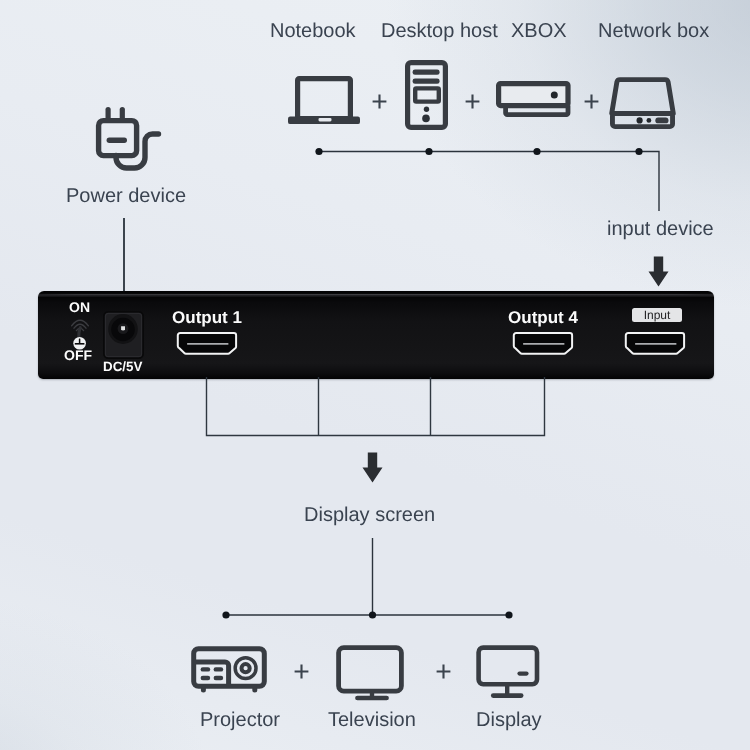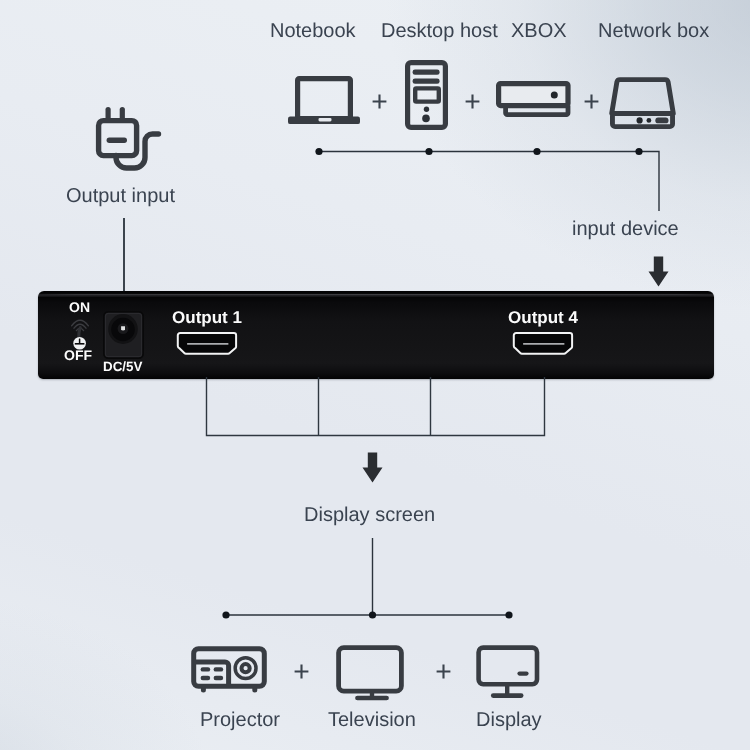--- a/index.html
+++ b/index.html
@@ -86,38 +86,38 @@
   </div>
 
   <svg style="position:absolute;left:300px;top:138px;" width="380" height="80">
     <path d="M19 13.5 H359 V73" fill="none" stroke="#2b333c" stroke-width="1.4"></path>
     <circle cx="19" cy="13.5" r="3.6" fill="#10151b"></circle>
     <circle cx="129" cy="13.5" r="3.6" fill="#10151b"></circle>
     <circle cx="237" cy="13.5" r="3.6" fill="#10151b"></circle>
     <circle cx="339" cy="13.5" r="3.6" fill="#10151b"></circle>
   </svg>
 
-  <div class="lbl" style="left:572px;top:219px;">input device</div>
+  <div class="lbl" style="left:607px;top:219px;">input device</div>
 
   <svg class="ico" style="left:648px;top:256px;" width="22" height="32">
     <path d="M5.8 0.5 H15.2 V15.6 H20.5 L10.5 30.5 L0.5 15.6 H5.8 Z" fill="#2a2d31"></path>
   </svg>
 
   <div class="ico" style="left:93px;top:104px;">
     <svg width="70" height="68" viewBox="0 0 70 68">
       <g fill="none" stroke="#383c42" stroke-width="5.2" stroke-linecap="round">
         <path d="M15.1 16 V5.5"></path>
         <path d="M29.3 16 V5.5"></path>
       </g>
       <rect x="5.6" y="16.6" width="38" height="35" rx="4.8" fill="none" stroke="#383c42" stroke-width="5.4"></rect>
       <rect x="13.6" y="33.6" width="20.4" height="5.4" rx="2.7" fill="#383c42"></rect>
       <path d="M23 51.5 v2 a10.5 10.5 0 0 0 10.5 10.5 h8 a10.5 10.5 0 0 0 10.5 -10.5 v-16 a7.5 7.5 0 0 1 7.5 -7.5 h6" fill="none" stroke="#383c42" stroke-width="5.4" stroke-linecap="round"></path>
     </svg>
   </div>
-  <div class="lbl" style="left:66px;top:186px;">Output input</div>
+  <div class="lbl" style="left:66px;top:186px;">Power device</div>
   <div class="wire" style="left:123px;top:218px;width:1.6px;height:76px;background:#3c444d;"></div>
 
   <div id="device">
     <div id="dev-body">
 
       <div id="dev-gloss"></div>
 
       <div class="dev-txt dev-on">ON</div>
       <svg class="dev-ico" style="left:32px;top:21px;" width="20" height="40">
         <g fill="none" stroke="#3b3c40" stroke-width="1.4" stroke-linecap="round">
@@ -149,20 +149,27 @@
             <rect x="10.9" y="12.1" width="41.7" height="1.6" rx="0.8" fill="#a9abae"></rect>
           </svg>
       </div>
       <div class="port-wrap" style="left:474px;">
         <div class="port-lbl">Output 4</div>
         <svg class="hdmi" width="62" height="26" viewBox="0 0 62 26">
             <path d="M3.9 2.1 H57.9 a2.2 2.2 0 0 1 2.2 2.2 V15.4 a2.3 2.3 0 0 1 -0.62 1.62 L53.7 22.1 a2.3 2.3 0 0 1 -1.58 0.63 H9.88 a2.3 2.3 0 0 1 -1.58 -0.63 L3.42 17.27 A2.3 2.3 0 0 1 1.8 15.1 V4.3 A2.2 2.2 0 0 1 4 2.1 Z" fill="#060607" stroke="#f2f3f4" stroke-width="2" stroke-linejoin="round"></path>
             <rect x="10.9" y="12.1" width="41.7" height="1.6" rx="0.8" fill="#a9abae"></rect>
           </svg>
       </div>
+      <div class="port-wrap" style="left:586px;">
+        <div class="port-lbl port-lbl-input">Input</div>
+        <svg class="hdmi" width="62" height="26" viewBox="0 0 62 26">
+            <path d="M3.9 2.1 H57.9 a2.2 2.2 0 0 1 2.2 2.2 V15.4 a2.3 2.3 0 0 1 -0.62 1.62 L53.7 22.1 a2.3 2.3 0 0 1 -1.58 0.63 H9.88 a2.3 2.3 0 0 1 -1.58 -0.63 L3.42 17.27 A2.3 2.3 0 0 1 1.8 15.1 V4.3 A2.2 2.2 0 0 1 4 2.1 Z" fill="#060607" stroke="#f2f3f4" stroke-width="2" stroke-linejoin="round"></path>
+            <rect x="10.9" y="12.1" width="41.7" height="1.6" rx="0.8" fill="#a9abae"></rect>
+          </svg>
+      </div>
     </div>
   </div>
 
   <svg style="position:absolute;left:200px;top:377px;" width="352" height="62">
     <path d="M6.5 0 V58.5 H344.5 V0 M118.5 0 V58.5 M230.5 0 V58.5" fill="none" stroke="#2f3740" stroke-width="1.4"></path>
   </svg>
 
   <svg class="ico" style="left:362px;top:452px;" width="22" height="32">
     <path d="M5.8 0.5 H15.2 V15.6 H20.5 L10.5 30.5 L0.5 15.6 H5.8 Z" fill="#2a2d31"></path>
   </svg>

